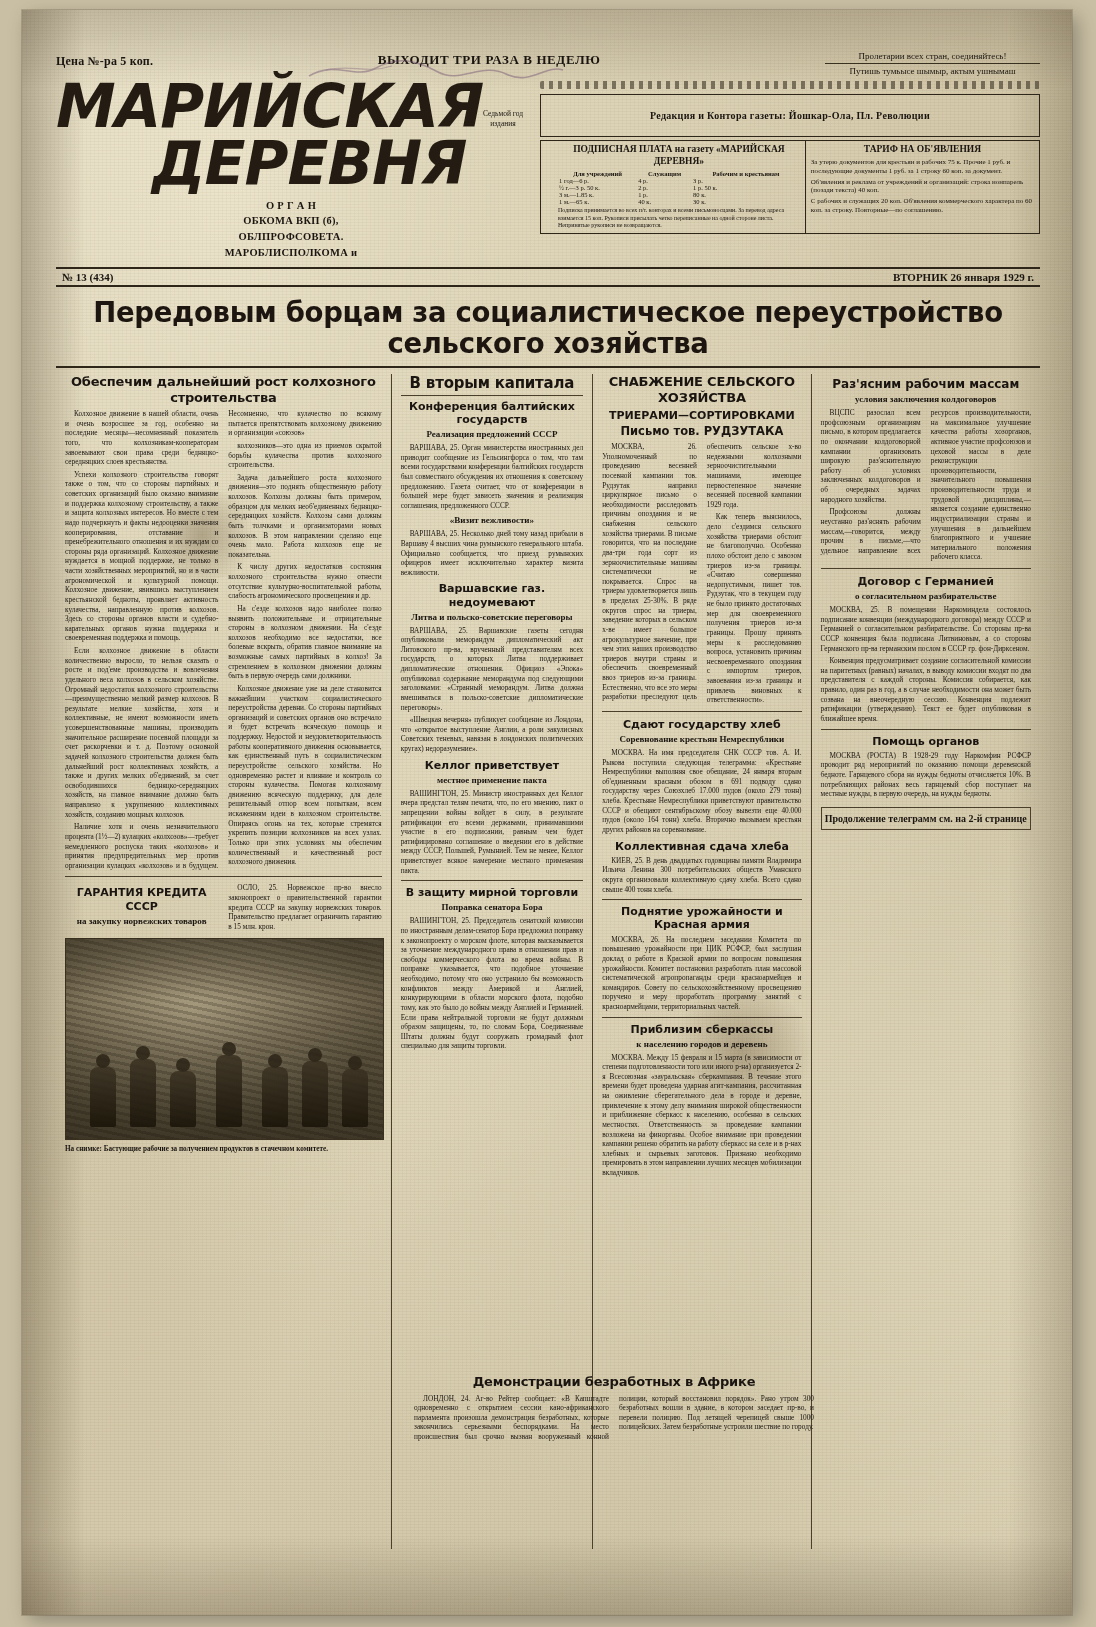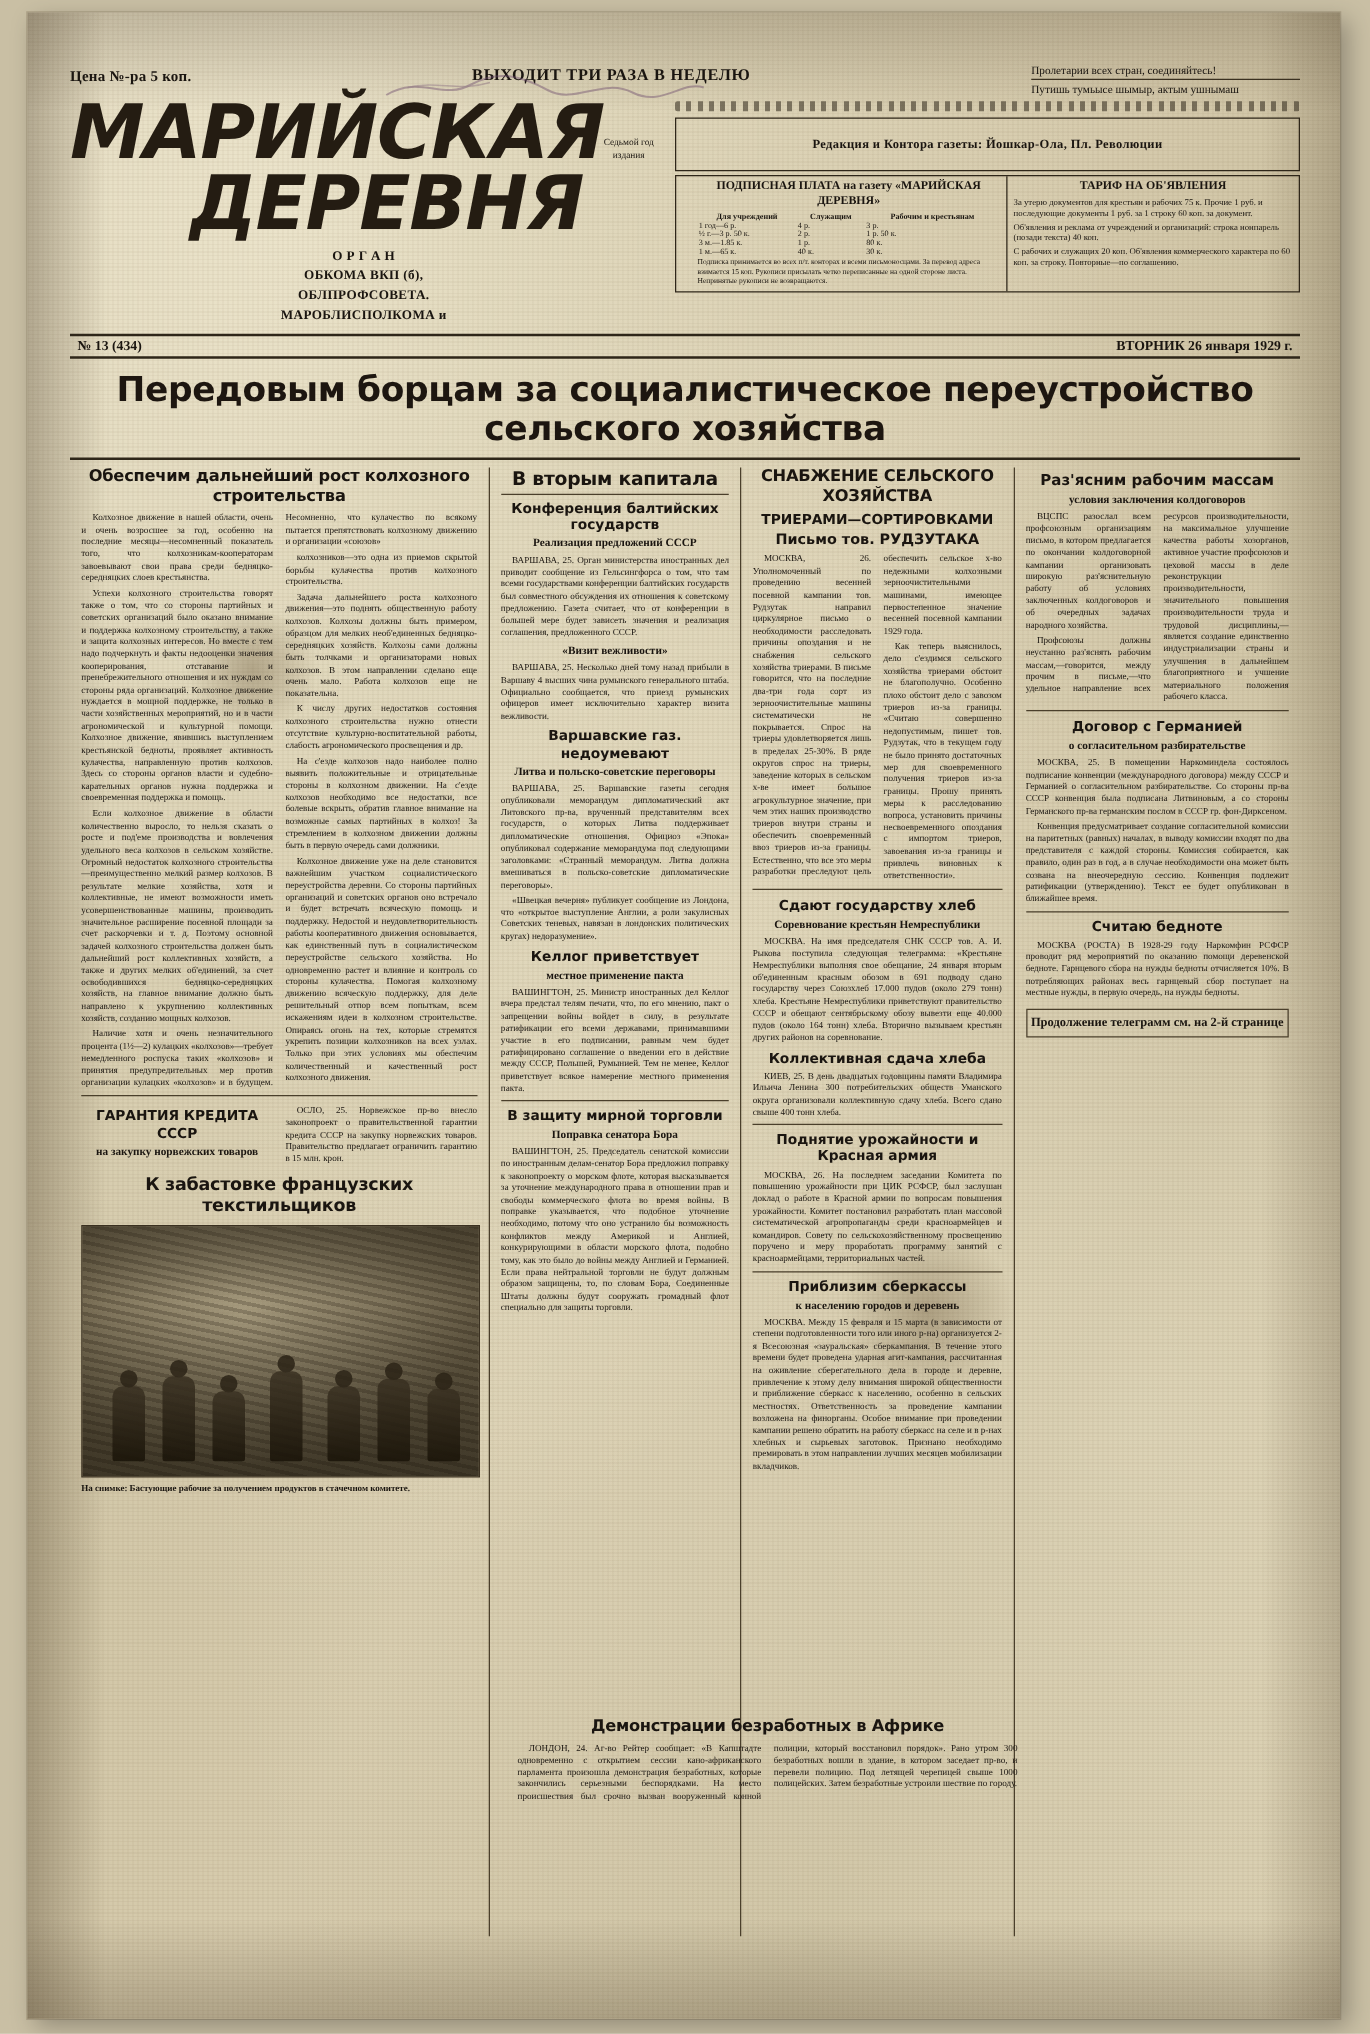--- a/index.html
+++ b/index.html
@@ -34,21 +34,21 @@
       linear-gradient(90deg, rgba(60,45,25,.30), rgba(0,0,0,0) 6%, rgba(0,0,0,0) 94%, rgba(60,45,25,.22)),
       linear-gradient(180deg, rgba(60,45,25,.22), rgba(0,0,0,0) 5%, rgba(0,0,0,0) 95%, rgba(60,45,25,.25));
     pointer-events:none;
   }
   .inner{position:absolute;left:34px;top:26px;width:984px;height:1560px;}
 
   
   .top-row{display:flex;justify-content:space-between;align-items:flex-start;font-size:10px;}
   .price{font-weight:bold;font-size:12px;letter-spacing:.2px;padding-top:18px;}
   .thrice{font-weight:bold;font-size:13px;letter-spacing:.6px;padding-top:16px;}
-  .slogan{text-align:left;font-size:9px;line-height:1.35;padding-top:14px;width:215px;}
+  .slogan{text-align:center;font-size:9px;line-height:1.35;padding-top:14px;width:215px;}
   .slogan .l1{border-bottom:1px solid #3a3020;padding-bottom:1px;margin-bottom:1px;}
 
   .masthead{display:flex;justify-content:space-between;margin-top:2px;}
   .title-block{width:470px;position:relative;}
   .mt1,.mt2{
     font-family:"DejaVu Sans", sans-serif;
     font-weight:bold;font-style:italic;
     letter-spacing:-1px;
     color:#241c12;
     line-height:.92;
@@ -269,21 +269,20 @@
         </div>
 
         <div class="hr"></div>
 
         <div class="twocol">
           <h3 class="sub">ГАРАНТИЯ КРЕДИТА СССР</h3>
           <h4 class="sub2">на закупку норвежских товаров</h4>
           <p class="t">ОСЛО, 25. Норвежское пр-во внесло законопроект о правительственной гарантии кредита СССР на закупку норвежских товаров. Правительство предлагает ограничить гарантию в 15 млн. крон.</p>
         </div>
 
-        <h2 class="sec" style="margin-top:8px;font-size:14px;">К забастовке французских текстильщиков</h2>
 
         <div class="photo">
           <div class="fig" style="left:24px;"></div>
           <div class="fig" style="left:64px;height:68px;"></div>
           <div class="fig" style="left:104px;height:56px;"></div>
           <div class="fig" style="left:150px;height:72px;"></div>
           <div class="fig" style="left:196px;height:60px;"></div>
           <div class="fig" style="left:236px;height:66px;"></div>
           <div class="fig" style="left:276px;height:58px;"></div>
         </div>
@@ -357,21 +356,21 @@
 
         <div class="hr"></div>
 
         <h3 class="sub">Договор с Германией</h3>
         <h4 class="sub2">о согласительном разбирательстве</h4>
         <p class="t">МОСКВА, 25. В помещении Наркоминдела состоялось подписание конвенции (международного договора) между СССР и Германией о согласительном разбирательстве. Со стороны пр-ва СССР конвенция была подписана Литвиновым, а со стороны Германского пр-ва германским послом в СССР гр. фон-Дирксеном.</p>
         <p class="t">Конвенция предусматривает создание согласительной комиссии на паритетных (равных) началах, в выводу комиссии входят по два представителя с каждой стороны. Комиссия собирается, как правило, один раз в год, а в случае необходимости она может быть созвана на внеочередную сессию. Конвенция подлежит ратификации (утверждению). Текст ее будет опубликован в ближайшее время.</p>
 
         <div class="hrdot"></div>
 
-        <h3 class="sub">Считаю бедноте</h3>
+        <h3 class="sub">Помощь органов</h3>
         <p class="t">МОСКВА (РОСТА) В 1928-29 году Наркомфин РСФСР проводит ряд мероприятий по оказанию помощи деревенской бедноте. Гарнцевого сбора на нужды бедноты отчисляется 10%. В потребляющих районах весь гарнцевый сбор поступает на местные нужды, в первую очередь, на нужды бедноты.</p>
 
         <div class="contin">Продолжение телеграмм см. на 2-й странице</div>
       </div>
     </div>
 
     <div style="position:absolute;left:358px;top:1338px;width:400px;">
       <h2 class="sec" style="font-size:13px;">Демонстрации безработных в Африке</h2>
       <div class="twocol">
         <p class="t">ЛОНДОН, 24. Аг-во Рейтер сообщает: «В Капштадте одновременно с открытием сессии кано-африканского парламента произошла демонстрация безработных, которые закончились серьезными беспорядками. На место происшествия был срочно вызван вооруженный конной полиции, который восстановил порядок». Рано утром 300 безработных вошли в здание, в котором заседает пр-во, и перевели полицию. Под летящей черепицей свыше 1000 полицейских. Затем безработные устроили шествие по городу.</p>

